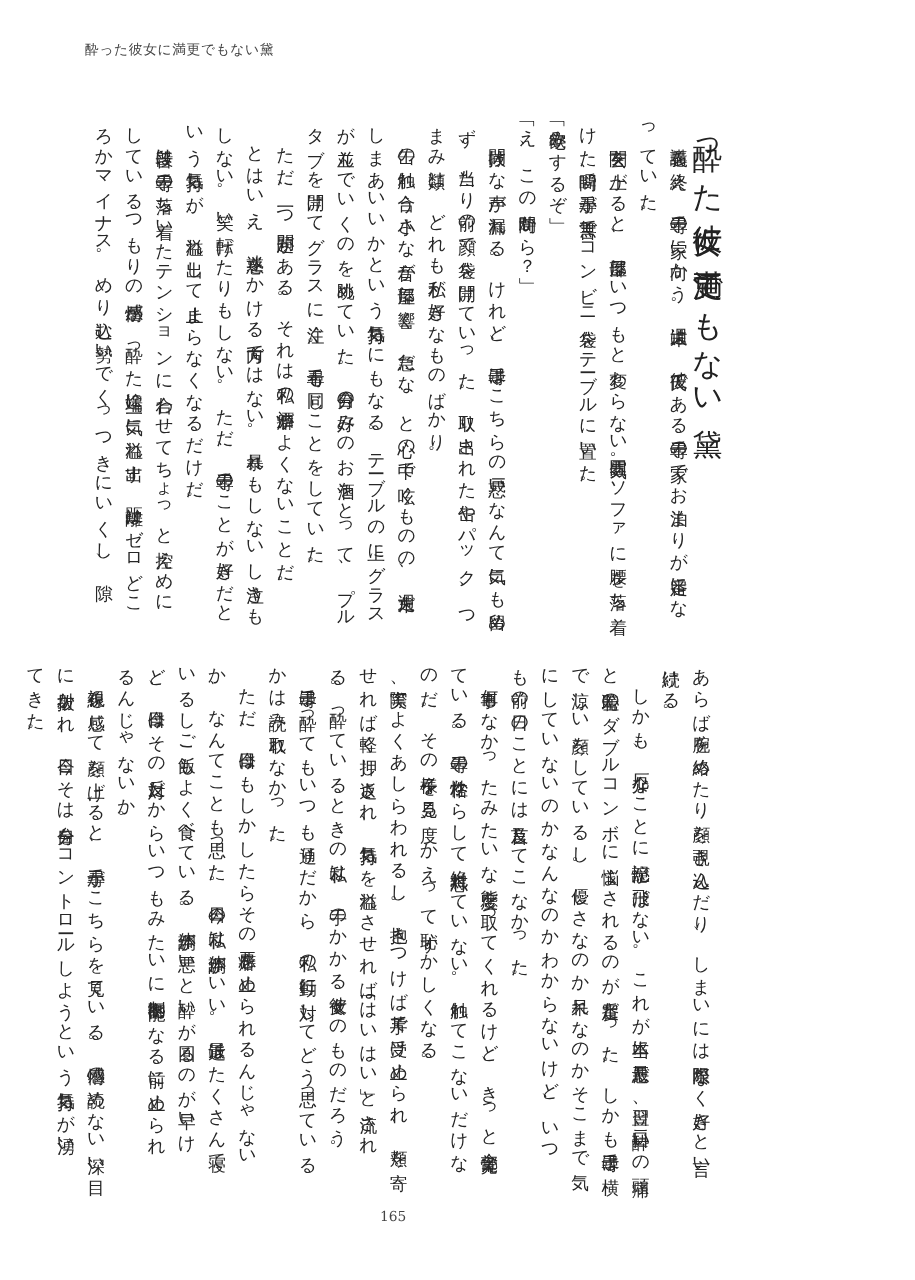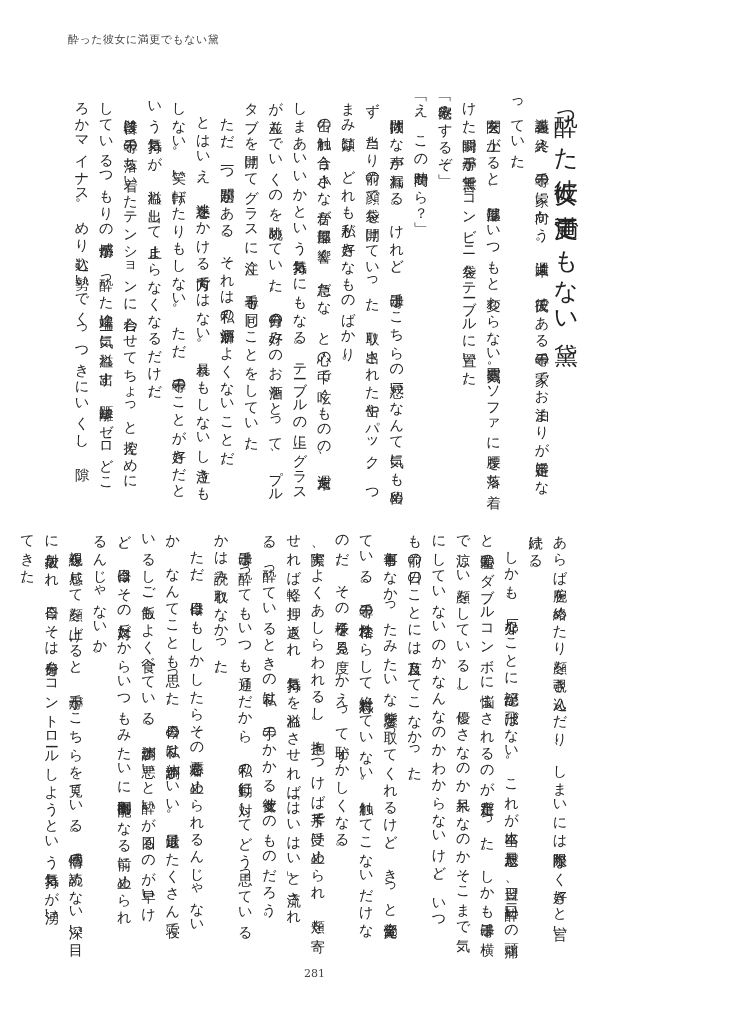--- a/index.html
+++ b/index.html
@@ -37,13 +37,13 @@
 <div class="block lower">
   <p>あらば腕を絡めたり顔を覗き込んだり、しまいには際限なく好きと言い続ける。</p>
   <p>　しかも、厄介なことに記憶が飛ばない。これが本当に最悪だ。翌日、二日酔いの頭痛と羞恥のダブルコンボに悩まされるのが定番だった。しかも千尋は横で涼しい顔をしているし。優しさなのか呆れなのかそこまで気にしていないのかなんなのかわからないけど、いつも前の日のことには言及してこなかった。</p>
   <p>　何事もなかったみたいな態度を取ってくれるけど、きっと全部覚えている。千尋の性格からして絶対忘れていない。触れてこないだけなのだ。その様子を見る度、かえって恥ずかしくなる。</p>
   <p>　実際、よくあしらわれるし。抱きつけば片手で受け止められ、頬を寄せれば軽く押し返され、気持ちを溢れさせれば「はいはい」と流される。酔っているときの私は、手のかかる彼女そのものだろう。</p>
   <p>　千尋は酔ってもいつも通りだから、私の行動に対してどう思っているかは読み取れなかった。</p>
   <p>　ただ、今日はもしかしたらその悪癖を止められるんじゃないか、なんてことも思った。今日の私は体調がいい。最近はたくさん寝ているしご飯もよく食べている。体調が悪いと酔いが回るのが早いけど、今日はその反対だからいつもみたいに制御不能になる前に止められるんじゃないか。</p>
   <p>　視線を感じて顔を上げると、千尋がこちらを見ている。感情の読めない深い目に射抜かれ、今日こそは自分をコントロールしようという気持ちが湧いてきた。</p>
 </div>
 
-<div class="page-number">281</div>
+<div class="page-number">165</div>
 
 </body></html>

